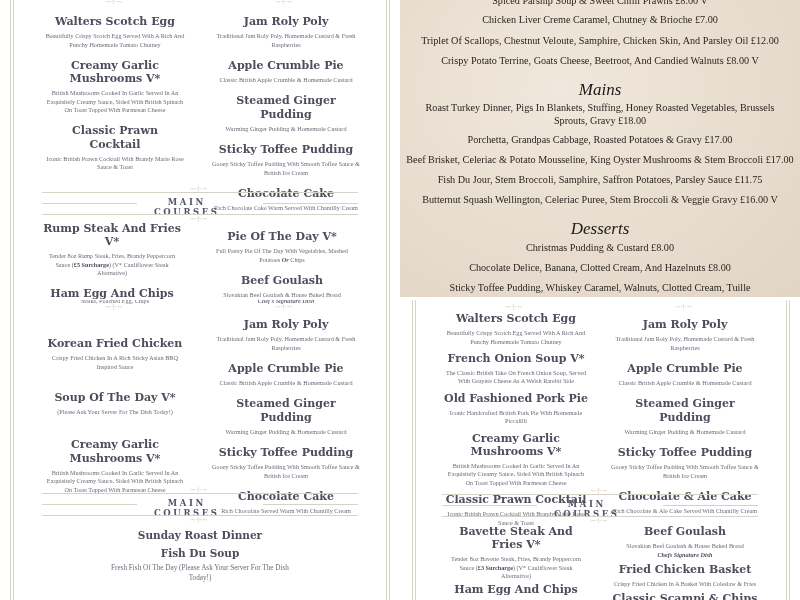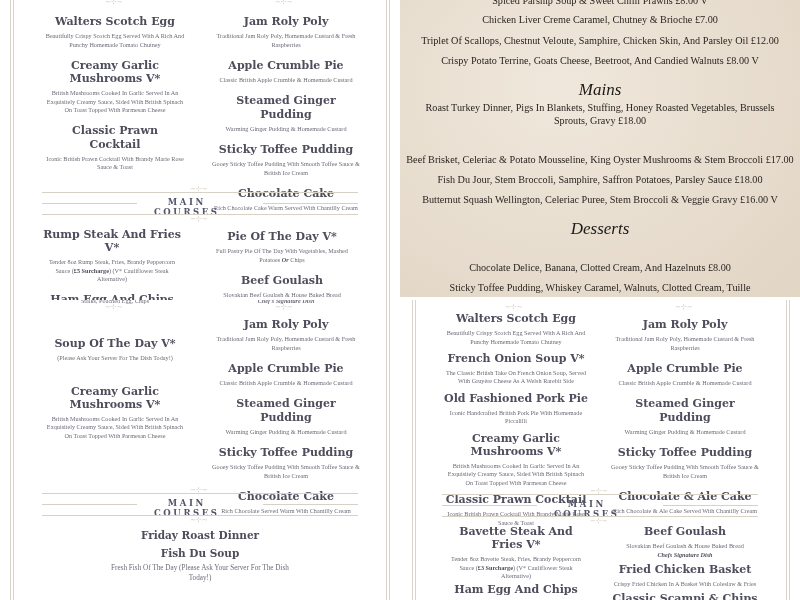--- a/index.html
+++ b/index.html
@@ -91,21 +91,21 @@
   <div class="section-head">
     <div class="flourish" style="left:190px;top:185px">~⊹~</div>
     <div class="rule" style="left:42px;top:192px;width:316px"></div>
     <div class="rule" style="left:42px;top:203px;width:95px"></div>
     <div class="rule" style="left:263px;top:203px;width:95px"></div>
     <div class="section-title" style="left:154px;top:197px">MAIN COURSES</div>
     <div class="rule" style="left:42px;top:214px;width:316px"></div>
     <div class="flourish" style="left:190px;top:215px">~⊹~</div>
   </div>
 
-  <div class="col" style="left:42px;top:228px;width:140px">
+  <div class="col" style="left:42px;top:222px;width:140px">
     <div class="item">
       <div class="item-name">Rump Steak And Fries V*</div>
       <div class="item-desc"><span>Tender 8oz Rump Steak, Fries, Brandy Peppercorn Sauce (</span><b>£5 Surcharge</b><span>) (V* Cauliflower Steak Alternative)</span></div>
     </div>
     <div class="item">
       <div class="item-name">Ham Egg And Chips</div>
       <div class="item-desc">Warm Honey &amp; Mustard Glazed Ham, Broccoli Stalks, Poached Egg, Chips</div>
     </div>
   </div>
 
@@ -122,40 +122,46 @@
 </div>
 
 <div class="quad q-tr">
   <div class="parchment">
     <div class="p-line" style="position:absolute;left:0;right:0;top:-5px">Spiced Parsnip Soup &amp; Sweet Chilli Prawns £8.00 V</div>
     <div class="p-line" style="position:absolute;left:0;right:0;top:14px">Chicken Liver Creme Caramel, Chutney &amp; Brioche £7.00</div>
     <div class="p-line" style="position:absolute;left:0;right:0;top:35px">Triplet Of Scallops, Chestnut Veloute, Samphire, Chicken Skin, And Parsley Oil £12.00</div>
     <div class="p-line" style="position:absolute;left:0;right:0;top:55px">Crispy Potato Terrine, Goats Cheese, Beetroot, And Candied Walnuts £8.00 V</div>
     <div class="p-heading" style="position:absolute;left:0;right:0;top:80px">Mains</div>
     <div class="p-line" style="position:absolute;left:8px;right:8px;top:102px">Roast Turkey Dinner, Pigs In Blankets, Stuffing, Honey Roasted Vegetables, Brussels Sprouts, Gravy £18.00</div>
+    <div class="p-line" style="position:absolute;left:0;right:0;top:134px">Porchetta, Grandpas Cabbage, Roasted Potatoes &amp; Gravy £17.00</div>
     <div class="p-line" style="position:absolute;left:0;right:0;top:154px">Beef Brisket, Celeriac &amp; Potato Mousseline, King Oyster Mushrooms &amp; Stem Broccoli £17.00</div>
-    <div class="p-line" style="position:absolute;left:0;right:0;top:174px">Fish Du Jour, Stem Broccoli, Samphire, Saffron Potatoes, Parsley Sauce £18.00</div>
+    <div class="p-line" style="position:absolute;left:0;right:0;top:174px">Fish Du Jour, Stem Broccoli, Samphire, Saffron Potatoes, Parsley Sauce £11.75</div>
     <div class="p-line" style="position:absolute;left:0;right:0;top:194px">Butternut Squash Wellington, Celeriac Puree, Stem Broccoli &amp; Veggie Gravy £16.00 V</div>
     <div class="p-heading" style="position:absolute;left:0;right:0;top:219px">Desserts</div>
+    <div class="p-line" style="position:absolute;left:0;right:0;top:242px">Christmas Pudding &amp; Custard £8.00</div>
     <div class="p-line" style="position:absolute;left:0;right:0;top:262px">Chocolate Delice, Banana, Clotted Cream, And Hazelnuts £8.00</div>
     <div class="p-line" style="position:absolute;left:0;right:0;top:282px">Sticky Toffee Pudding, Whiskey Caramel, Walnuts, Clotted Cream, Tuille</div>
   </div>
 </div>
 
 <div class="quad q-bl">
   <div class="frame-l1" style="left:10px"></div>
   <div class="frame-l1" style="left:13px"></div>
   <div class="frame-l1" style="left:386px"></div>
   <div class="frame-l1" style="left:389px"></div>
   <div class="item-desc" style="position:absolute;left:45px;top:-3px;width:140px;text-align:center">Stalks, Poached Egg, Chips</div>
   <div class="item-desc" style="position:absolute;left:212px;top:-3px;width:148px;text-align:center;font-style:italic;font-weight:bold">Chef's Signature Dish</div>
   <div class="flourish" style="left:105px;top:3px">~⊹~</div>
   <div class="flourish" style="left:275px;top:3px">~⊹~</div>
 
   <div class="col" style="left:45px;top:37px;width:140px">
+    <div class="item" style="margin-bottom:20px">
+      <div class="item-name">Korean Fried Chicken</div>
+      <div class="item-desc">Crispy Fried Chicken In A Rich Sticky Asian BBQ Inspired Sauce</div>
+    </div>
     <div class="item" style="margin-bottom:22px">
       <div class="item-name">Soup Of The Day V*</div>
       <div class="item-desc">(Please Ask Your Server For The Dish Today!)</div>
     </div>
     <div class="item">
       <div class="item-name">Creamy Garlic Mushrooms V*</div>
       <div class="item-desc">British Mushrooms Cooked In Garlic Served In An Exquisitely Creamy Sauce, Sided With British Spinach On Toast Topped With Parmesan Cheese</div>
     </div>
   </div>
 
@@ -187,21 +193,21 @@
     <div class="rule" style="left:42px;top:193px;width:316px"></div>
     <div class="rule" style="left:42px;top:204px;width:95px"></div>
     <div class="rule" style="left:263px;top:204px;width:95px"></div>
     <div class="section-title" style="left:154px;top:198px">MAIN COURSES</div>
     <div class="rule" style="left:42px;top:215px;width:316px"></div>
     <div class="flourish" style="left:190px;top:216px">~⊹~</div>
   </div>
 
   <div class="col" style="left:100px;top:229px;width:200px">
     <div class="item" style="margin-bottom:6px">
-      <div class="big-name">Friday Roast Dinner</div>
+      <div class="big-name">Sunday Roast Dinner</div>
     </div>
     <div class="item">
       <div class="big-name">Fish Du Soup</div>
       <div class="big-desc">Fresh Fish Of The Day (Please Ask Your Server For The Dish Today!)</div>
     </div>
   </div>
 </div>
 
 <div class="quad q-br">
   <div class="frame-l1" style="left:2px"></div>

